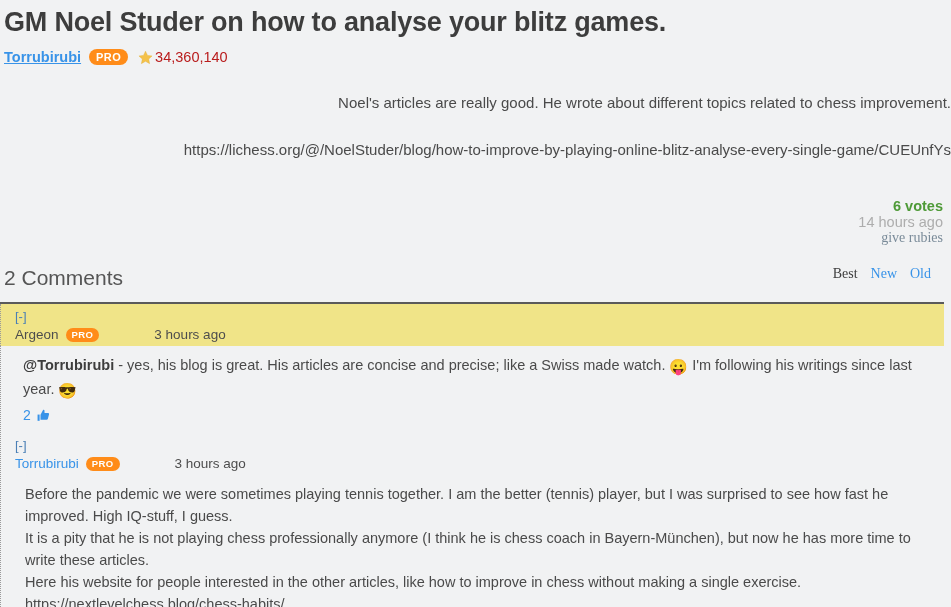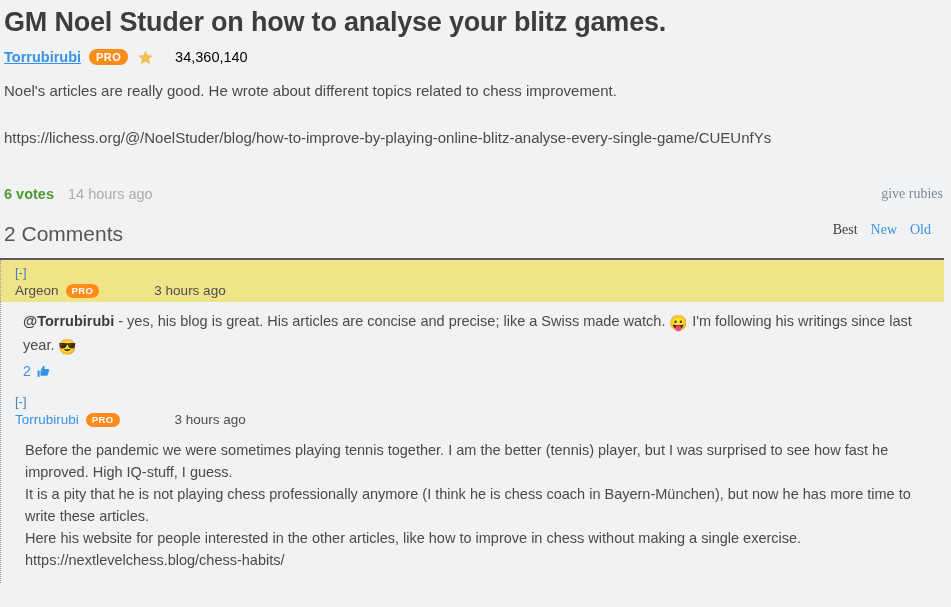--- a/index.html
+++ b/index.html
@@ -48,42 +48,43 @@
     padding: 1.5px 7px 2px 7px;
     margin-left: 8px;
     line-height: 12px;
   }
   .star-icon {
     margin-left: 10px;
     display: inline-flex;
     align-items: center;
   }
   .star-count {
-    margin-left: 22px;
-    color: #000000;
+    margin-left: 2px;
+    color: #b91c1c;
     font-size: 14.5px;
     text-align: right;
   }
 
   
   .post-body {
     padding: 14px 0 0 4px;
     font-size: 15px;
     line-height: 23px;
     color: #4a4a4a;
   }
-  .post-body p { margin: 0 0 24px 0; }
+  .post-body p { margin: 12px 0 24px 0; text-align: right; }
   .post-url { margin: 0; color: #4a4a4a; font-size: 15px; word-break: break-all; }
 
   
   .meta-row {
     display: flex;
     align-items: flex-end;
     padding: 13px 8px 0 4px;
     font-size: 14px;
+    flex-direction: column;
   }
   .votes { color: #4e9a37; font-weight: bold; font-size: 14.5px; cursor: pointer; }
   .timestamp { color: #adadad; margin-left: 14px; font-size: 14.5px; }
   .meta-spacer { flex: 1; }
   .give-rubies { color: #7a8b99; font-size: 14px; cursor: pointer; font-family: Liberation Serif, serif; }
 
   
   .comments-header {
     display: flex;
     align-items: flex-start;

